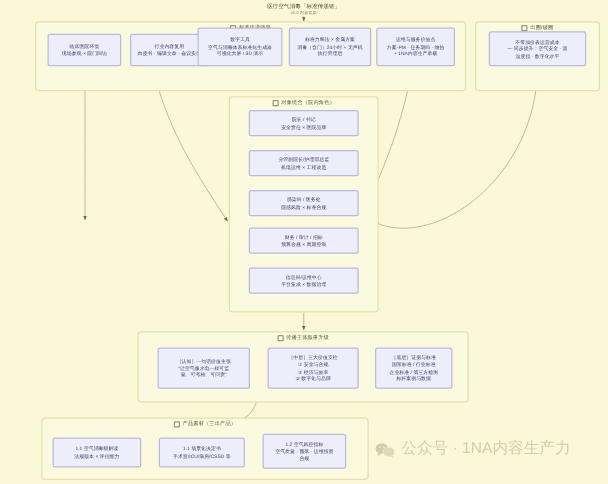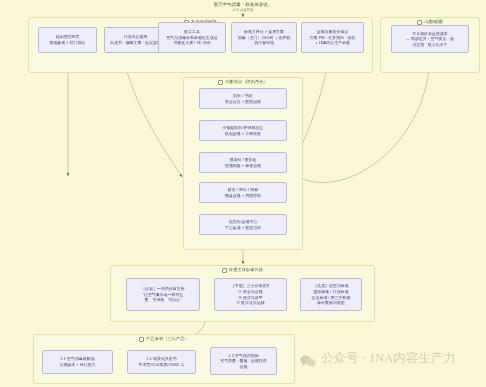--- a/index.html
+++ b/index.html
@@ -65,21 +65,21 @@
   #watermark{
     position:absolute;left:300px;top:350px;
     display:flex;align-items:center;gap:5px;z-index:6;
     opacity:.62;
   }
   #wm-icon{
     width:16px;height:12px;flex:none;position:relative;
   }
   #wm-text{
     font-size:12.5px;color:#b8b48d;white-space:nowrap;
-    font-family:Liberation Serif, serif;
+    font-family:Liberation Sans, sans-serif;
   }
 </style>
 </head>
 <body>
 
 <div id="canvas">
 
   <svg id="edges" viewBox="0 0 486 387" preserveAspectRatio="none">
     <defs>
       <marker id="ah" markerWidth="4" markerHeight="4" refX="3.2" refY="2" orient="auto" markerUnits="userSpaceOnUse">

